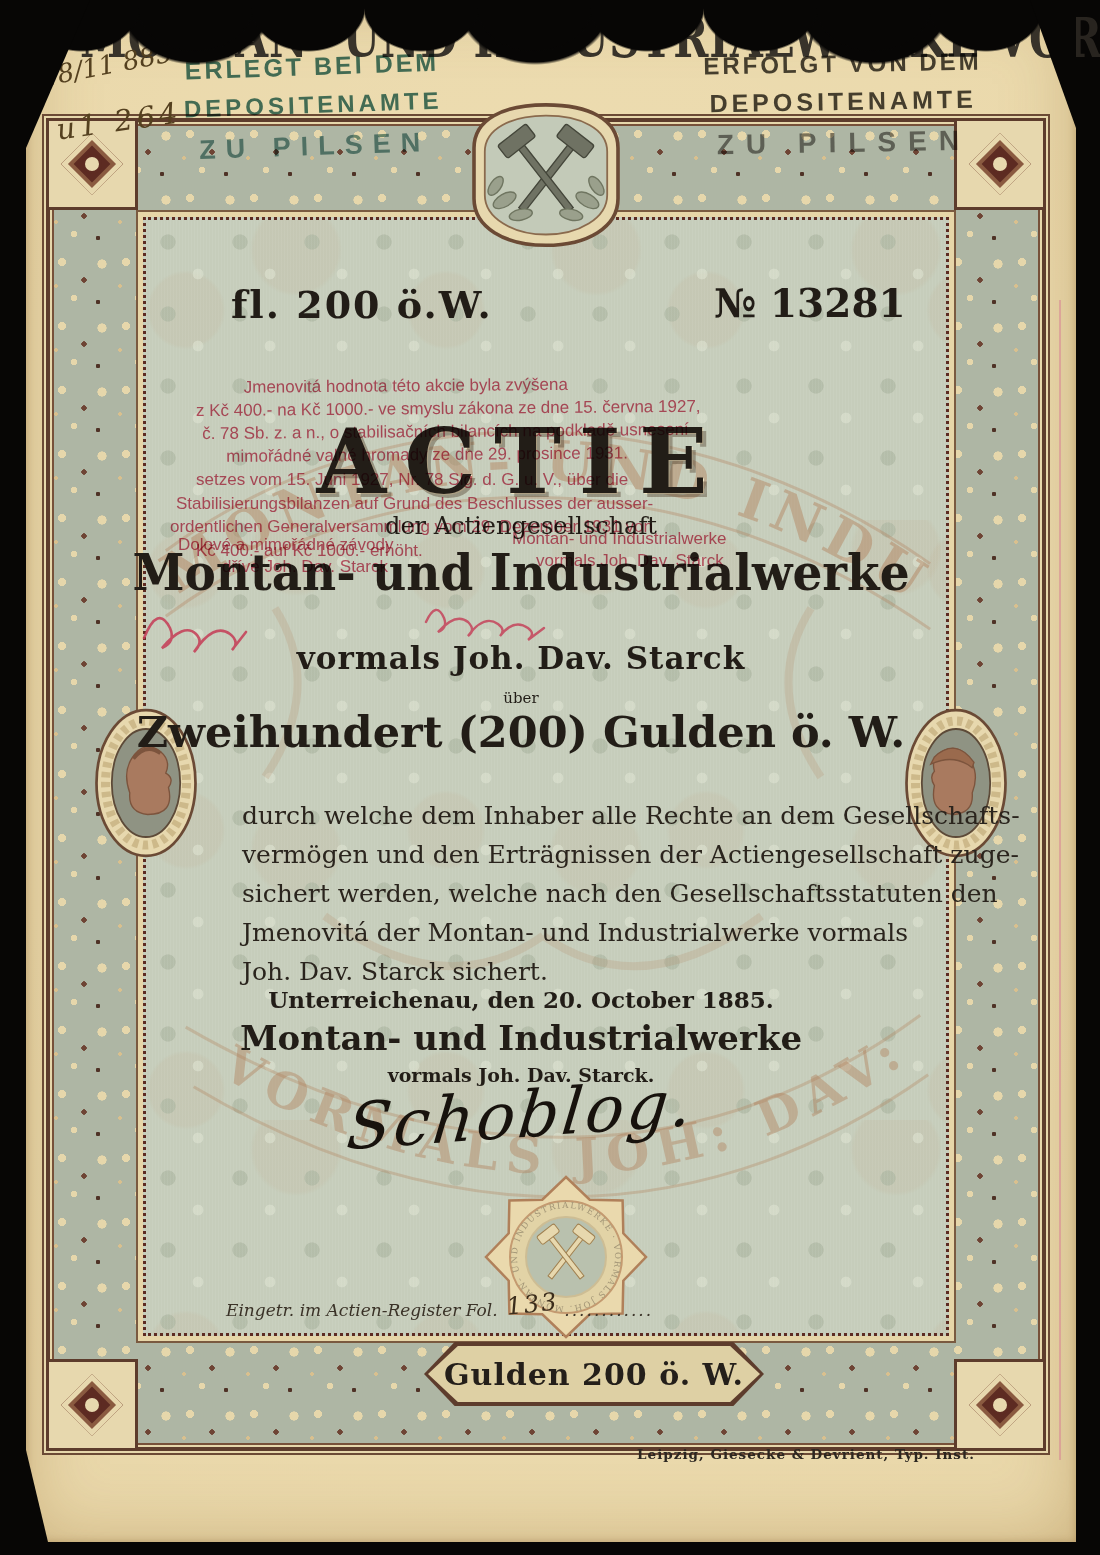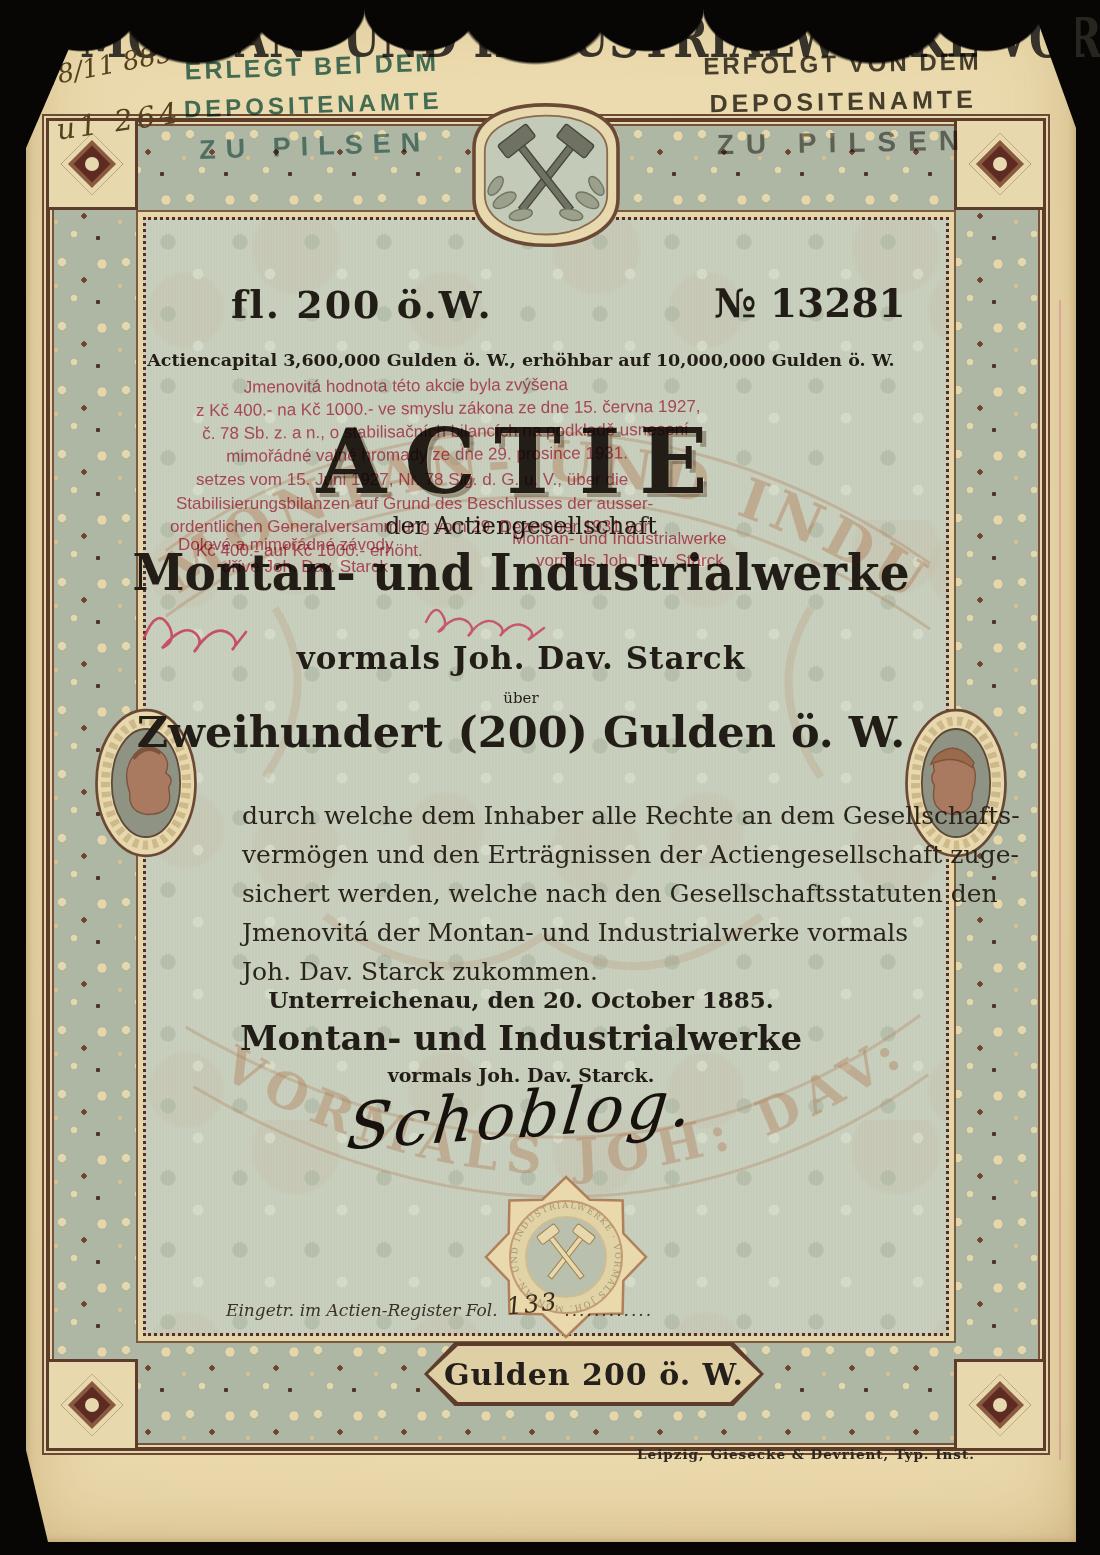--- a/index.html
+++ b/index.html
@@ -244,33 +244,32 @@
   <div style="position:absolute;left:398px;top:1342px;width:340px;height:64px;z-index:22;
               clip-path:polygon(0 50%,9% 0,91% 0,100% 50%,91% 100%,9% 100%);background:#5d3c2c;">
     <div style="position:absolute;inset:4px;clip-path:polygon(0 50%,9% 0,91% 0,100% 50%,91% 100%,9% 100%);
                 background:#ded0a4;display:flex;align-items:center;justify-content:center;
                 font-size:30px;font-weight:bold;color:#241f1a;letter-spacing:1px;">Gulden 200 ö. W.</div>
   </div>
 
   <div class="content">
     <div class="c denom">fl. 200 ö.W.</div>
     <div class="c serial">№ 13281</div>
-    <div class="c centered capital">Actiencapital 3,600,000 Gulden ö. W., erhöhbar auf 10,000,000 Gulden ö. W.</div>
     <div class="c centered actie">ACTIE</div>
     <div class="c centered der-ag">der Actiengesellschaft</div>
     <div class="c centered company">Montan- und Industrialwerke</div>
     <div class="c centered vormals">vormals Joh. Dav. Starck</div>
     <div class="c centered ueber">über</div>
     <div class="c centered value">Zweihundert (200) Gulden ö. W.</div>
     <div class="c body-par">
       <div>durch welche dem Inhaber alle Rechte an dem Gesellschafts-</div>
       <div>vermögen und den Erträgnissen der Actiengesellschaft zuge-</div>
       <div>sichert werden, welche nach den Gesellschaftsstatuten den</div>
       <div>Jmenovitá der Montan- und Industrialwerke vormals</div>
-      <div>Joh. Dav. Starck zukommen.</div>
+      <div>Joh. Dav. Starck sichert.</div>
     </div>
     <div class="c centered pdate">Unterreichenau, den 20. October 1885.</div>
     <div class="c centered issuer">Montan- und Industrialwerke</div>
     <div class="c centered issuer-v">vormals Joh. Dav. Starck.</div>
     <div class="c centered signature">Schoblog.</div>
     <div class="c register">
       <span>Eingetr. im Actien-Register Fol.</span>
       <span class="val">133</span>
       <span class="dots">............</span>
     </div>

